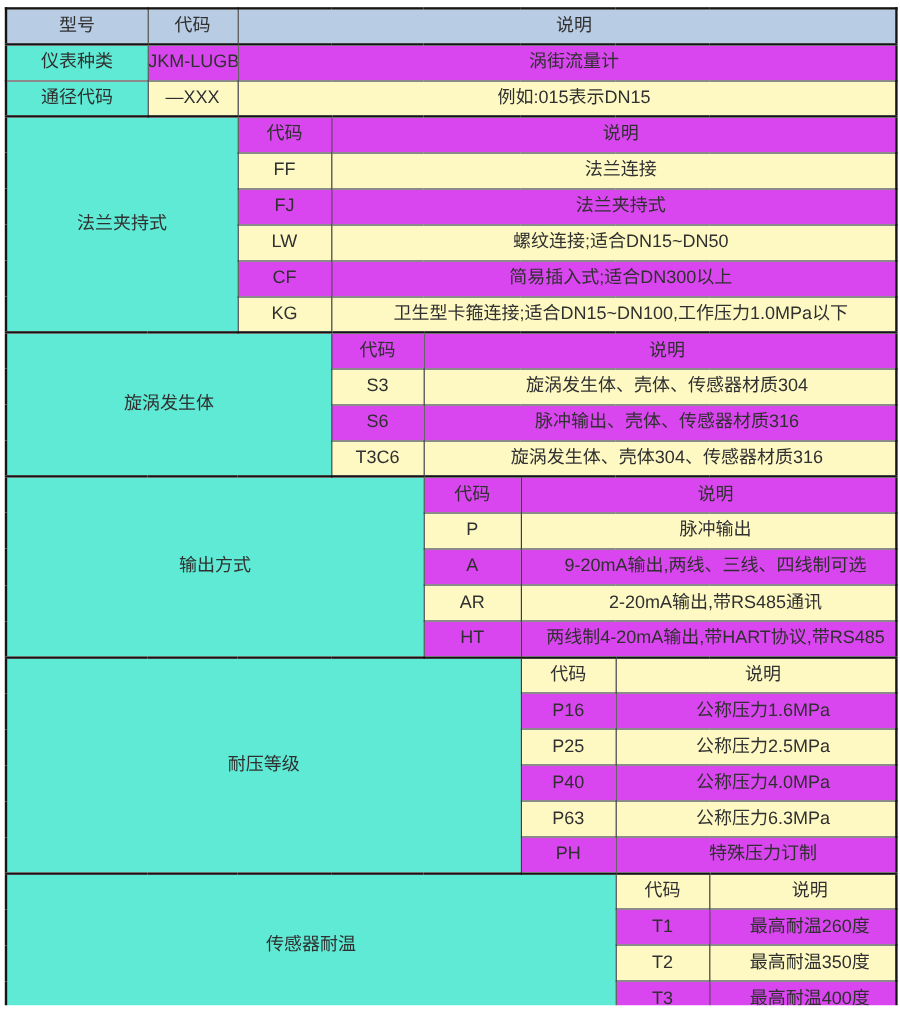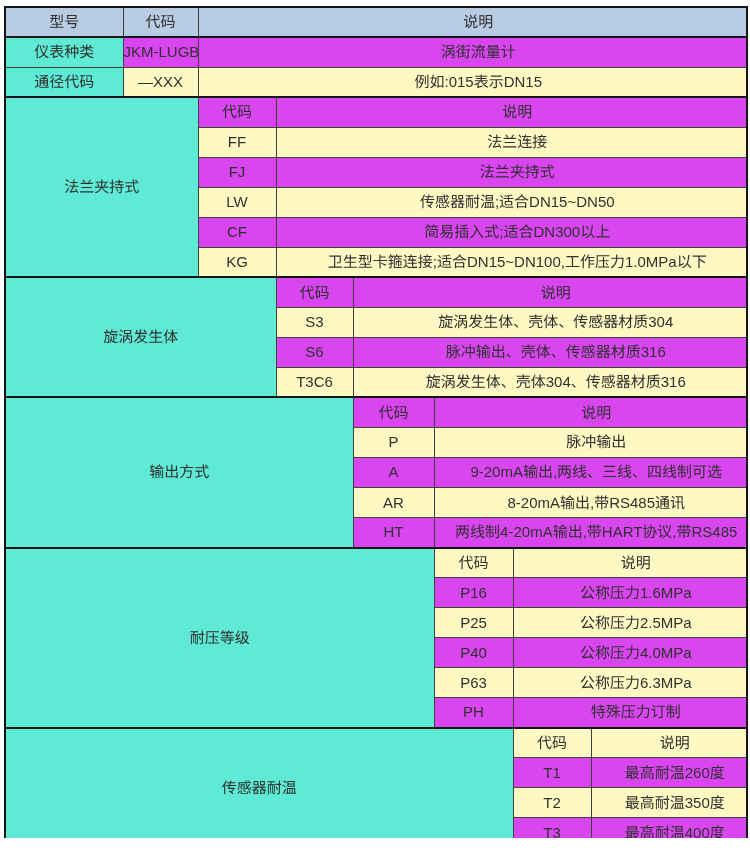--- a/index.html
+++ b/index.html
@@ -89,21 +89,21 @@
     <tr>
       <td class="wht c">FF</td>
       <td class="wht l" colspan="5">法兰连接</td>
     </tr>
     <tr>
       <td class="band c">FJ</td>
       <td class="band l" colspan="5">法兰夹持式</td>
     </tr>
     <tr>
       <td class="wht c">LW</td>
-      <td class="wht l" colspan="5">传感器耐温;适合DN15~DN50</td>
+      <td class="wht l" colspan="5">螺纹连接;适合DN15~DN50</td>
     </tr>
     <tr>
       <td class="band c">CF</td>
       <td class="band l" colspan="5">简易插入式;适合DN300以上</td>
     </tr>
     <tr>
       <td class="wht c">KG</td>
       <td class="wht l" colspan="5">卫生型卡箍连接;适合DN15~DN100,工作压力1.0MPa以下</td>
     </tr>
 
@@ -133,21 +133,21 @@
     <tr>
       <td class="wht c">P</td>
       <td class="wht l" colspan="3">脉冲输出</td>
     </tr>
     <tr>
       <td class="band c">A</td>
       <td class="band l" colspan="3">9-20mA输出,两线、三线、四线制可选</td>
     </tr>
     <tr>
       <td class="wht c">AR</td>
-      <td class="wht l" colspan="3">8-20mA输出,带RS485通讯</td>
+      <td class="wht l" colspan="3">2-20mA输出,带RS485通讯</td>
     </tr>
     <tr>
       <td class="band c">HT</td>
       <td class="band l" colspan="3">两线制4-20mA输出,带HART协议,带RS485</td>
     </tr>
 
     <tr class="sec-top">
       <td class="lbl c" rowspan="6" colspan="5">耐压等级</td>
       <td class="wht c">代码</td>
       <td class="wht l" colspan="2">说明</td>

